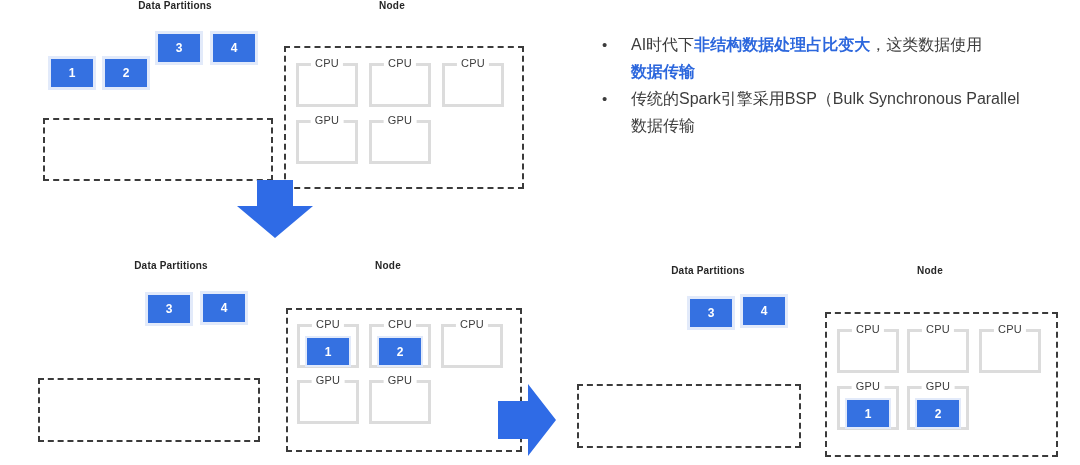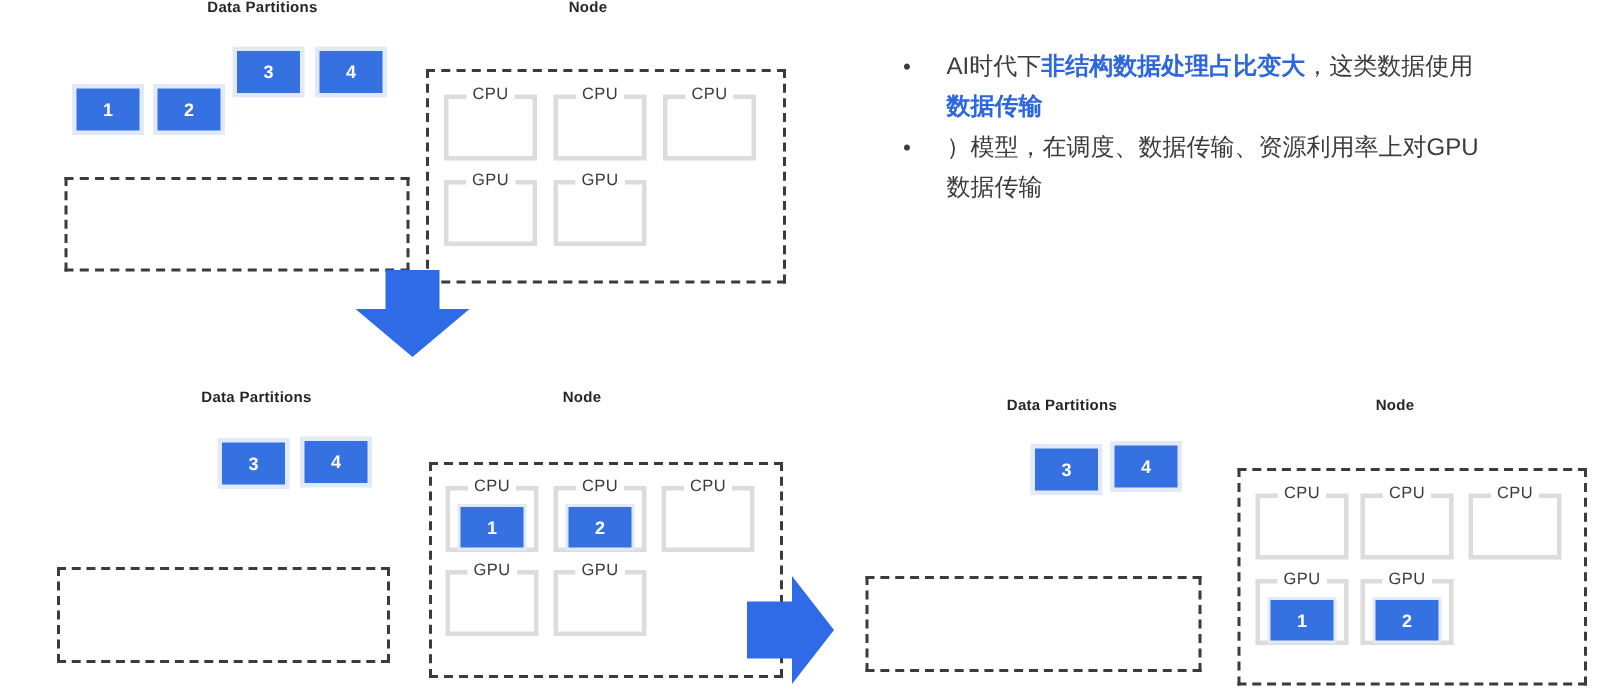--- a/index.html
+++ b/index.html
@@ -153,21 +153,21 @@
         </div>
         <div>
           <span class="hl">数据传输</span>
         </div>
       </div>
     </div>
     <div class="bullet-row">
       <span class="bullet-marker">•</span>
       <div class="bullet-text">
         <div>
-          <span>）模型，在调度、数据传输、资源利用率上对GPU</span>
+          <span>传统的Spark引擎采用BSP（Bulk Synchronous Parallel</span>
         </div>
         <div>
           <span>数据传输</span>
         </div>
       </div>
     </div>
   </div>
 
 </div>
 

